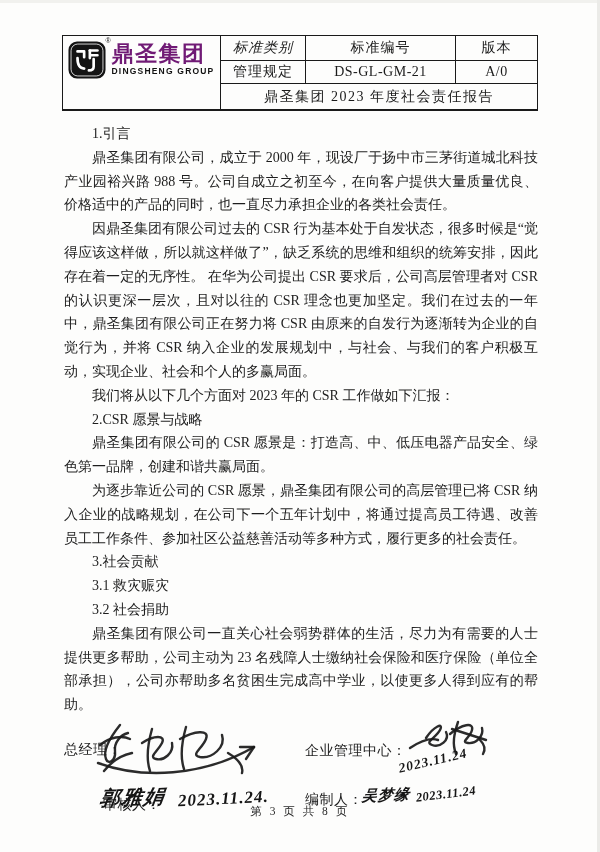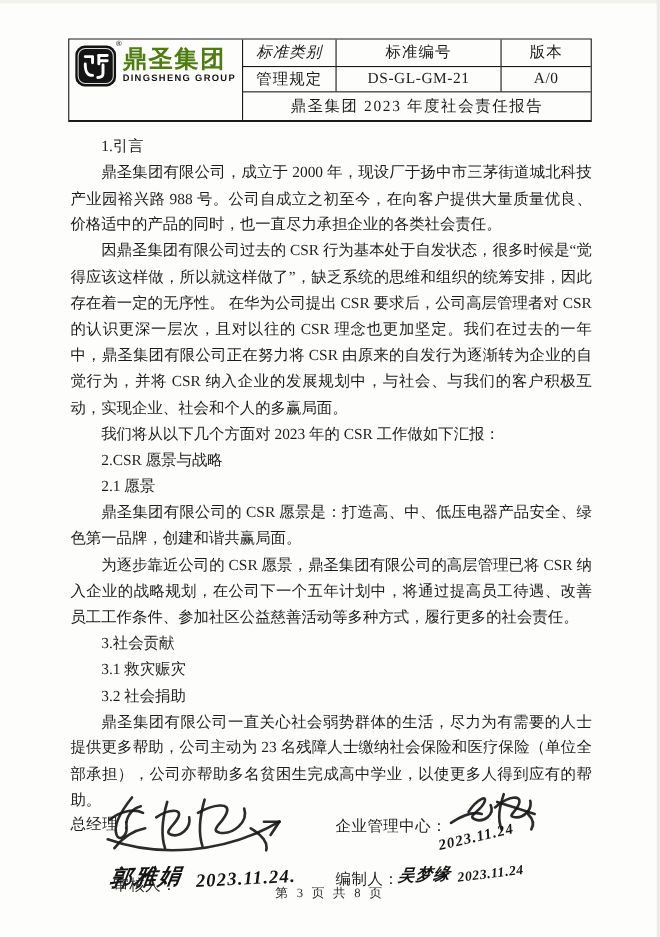--- a/index.html
+++ b/index.html
@@ -28,21 +28,21 @@
   }
   .bl { border-left:1px solid #1a1a1a; }
   .bt { border-top:1px solid #1a1a1a; }
   .bt2 { border-top:1.5px solid #1a1a1a; }
   .latin { font-family:"Liberation Serif","DejaVu Serif",serif; letter-spacing:0.5px; }
 
   .logo-cell { grid-row:1/3; grid-column:1; display:flex; align-items:center; justify-content:center; }
   .logo-wrap { position:relative; display:flex; align-items:center; gap:5px; }
   .logo-reg { position:absolute; left:37px; top:-4px; font-size:7px; font-family:"Liberation Sans",sans-serif; color:#222; }
   .brand-col { display:flex; flex-direction:column; align-items:flex-start; font-family:"Liberation Sans","DejaVu Sans",sans-serif; }
-  .brand-cn { font-size:22px; font-weight:bold; letter-spacing:1.5px; line-height:22px; color:#4d7c0f; }
+  .brand-cn { font-size:22px; font-weight:bold; letter-spacing:1.5px; line-height:22px; color:#701a75; }
   .brand-en { font-size:8.5px; font-weight:bold; letter-spacing:1.2px; margin-top:1px; color:#121212; }
 
   .name-label { grid-row:3; grid-column:1; }
   .name-value { grid-row:3; grid-column:2/5; letter-spacing:1.5px; }
 
   
   .doc-body {
     position:absolute; left:64px; top:122px; width:474px;
     font-size:14px; line-height:23.8px; text-align:justify;
   }
@@ -104,21 +104,20 @@
 
     <div class="cell bl bt2 name-value">鼎圣集团 2023 年度社会责任报告</div>
   </div>
 
   <div class="doc-body">
     <p class="blk heading">1.引言</p>
     <p class="blk para">鼎圣集团有限公司，成立于 2000 年，现设厂于扬中市三茅街道城北科技产业园裕兴路 988 号。公司自成立之初至今，在向客户提供大量质量优良、 价格适中的产品的同时，也一直尽力承担企业的各类社会责任。</p>
     <p class="blk para">因鼎圣集团有限公司过去的 CSR 行为基本处于自发状态，很多时候是“觉得应该这样做，所以就这样做了”，缺乏系统的思维和组织的统筹安排，因此存在着一定的无序性。 在华为公司提出 CSR 要求后，公司高层管理者对 CSR 的认识更深一层次，且对以往的 CSR 理念也更加坚定。我们在过去的一年中，鼎圣集团有限公司正在努力将 CSR 由原来的自发行为逐渐转为企业的自觉行为，并将 CSR 纳入企业的发展规划中，与社会、与我们的客户积极互动，实现企业、社会和个人的多赢局面。</p>
     <p class="blk para">我们将从以下几个方面对 2023 年的 CSR 工作做如下汇报：</p>
     <p class="blk heading">2.CSR 愿景与战略</p>
-    <p class="blk heading">2.1 愿景</p>
     <p class="blk para">鼎圣集团有限公司的 CSR 愿景是：打造高、中、低压电器产品安全、绿色第一品牌，创建和谐共赢局面。</p>
     <p class="blk para">为逐步靠近公司的 CSR 愿景，鼎圣集团有限公司的高层管理已将 CSR 纳入企业的战略规划，在公司下一个五年计划中，将通过提高员工待遇、改善员工工作条件、参加社区公益慈善活动等多种方式，履行更多的社会责任。</p>
     <p class="blk heading">3.社会贡献</p>
     <p class="blk heading">3.1 救灾赈灾</p>
     <p class="blk heading">3.2 社会捐助</p>
     <p class="blk para">鼎圣集团有限公司一直关心社会弱势群体的生活，尽力为有需要的人士提供更多帮助，公司主动为 23 名残障人士缴纳社会保险和医疗保险（单位全部承担），公司亦帮助多名贫困生完成高中学业，以使更多人得到应有的帮助。</p>
   </div>
 
   <div class="sig-label" style="left:64px; top:741px;">总经理：</div>
   <svg class="sig-svg" style="left:92px; top:719px;" width="175" height="62" viewBox="0 0 175 62">

